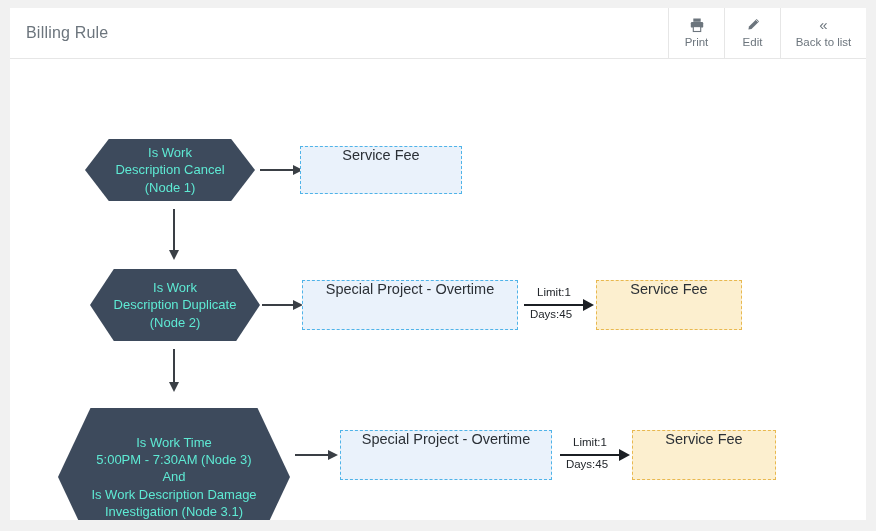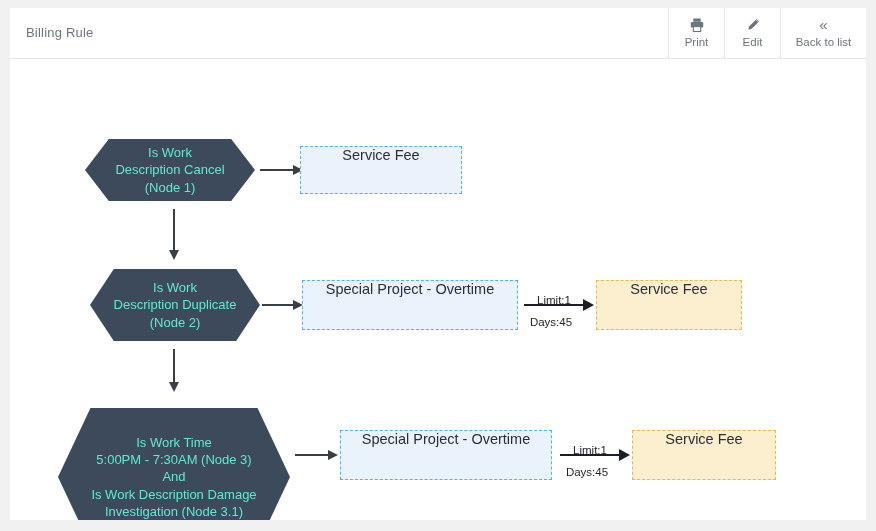--- a/index.html
+++ b/index.html
@@ -40,21 +40,21 @@
     border-bottom: 1px solid #e6e6e6;
     box-sizing: border-box;
     background: #ffffff;
   }
   .page-title {
     position: absolute;
     left: 16px;
     top: 0;
     height: 50px;
     line-height: 50px;
-    font-size: 13px;
+    font-size: 16px;
     color: #6c757d;
     letter-spacing: 0.2px;
     white-space: nowrap;
   }
   .header-actions {
     position: absolute;
     right: 0;
     top: 0;
     height: 50px;
     display: flex;
@@ -148,21 +148,20 @@
   }
   .arrow-h svg, .arrow-v svg { display: block; }
 
   .edge-label {
     position: absolute;
     font-size: 11.5px;
     color: #22262b;
     white-space: nowrap;
     text-align: center;
     line-height: 14px;
-    margin-top: 8px;
   }
 </style>
 </head>
 <body>
 
 <div class="page">
   <div class="card">
 
     <div class="card-header">
       <div class="page-title">Billing Rule</div>

